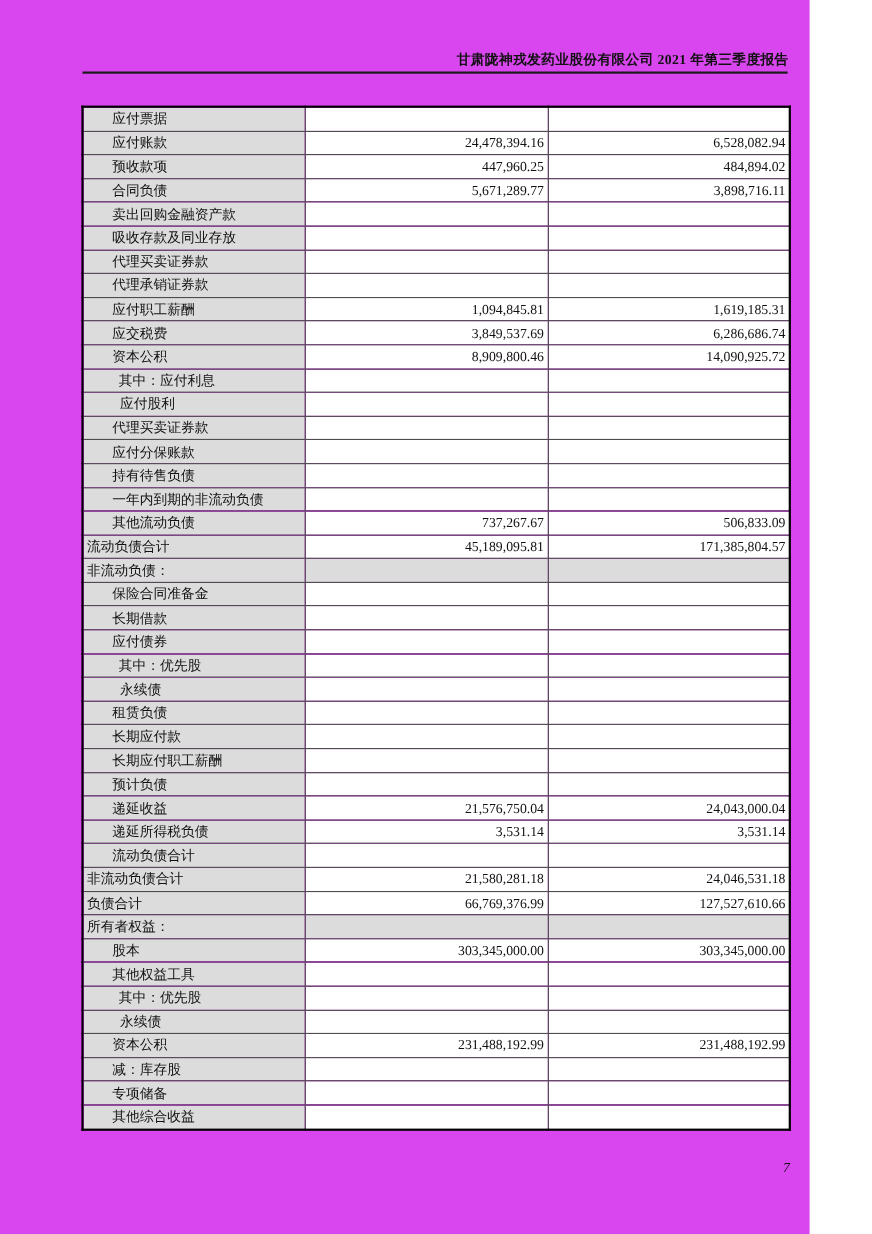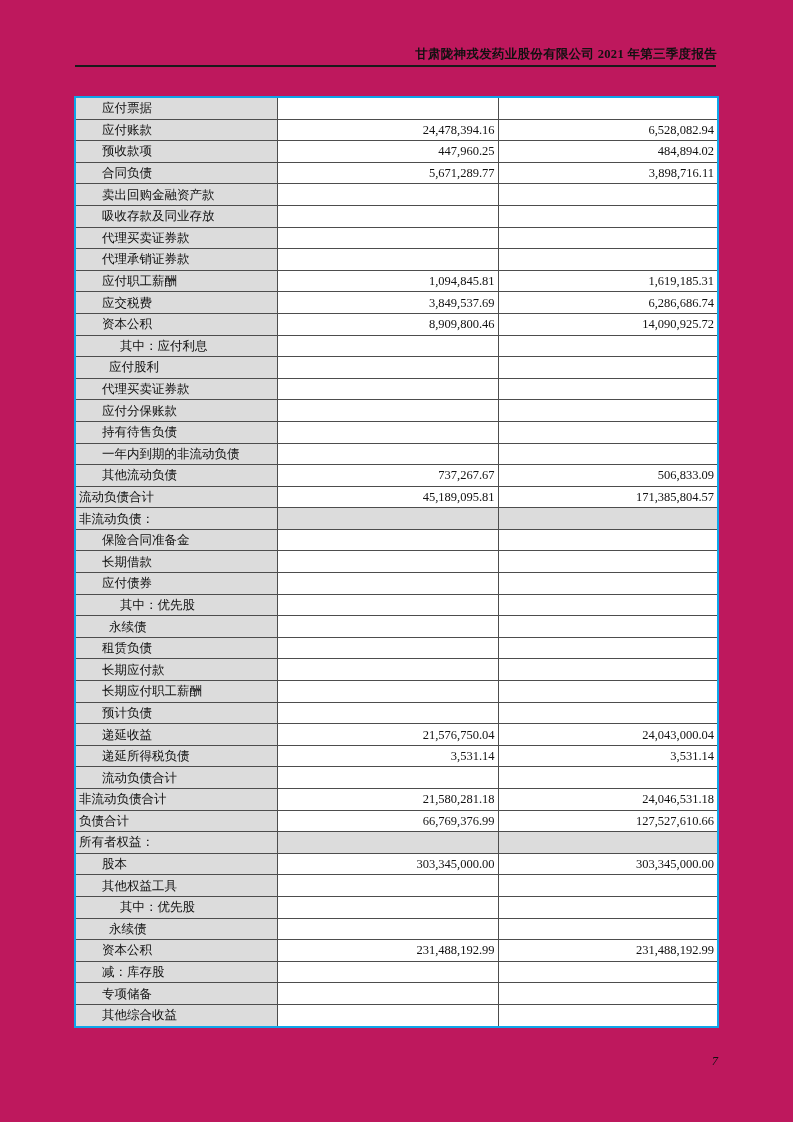--- a/index.html
+++ b/index.html
@@ -11,23 +11,23 @@
     width: 793px;
     height: 1122px;
     position: relative;
     font-family: "Liberation Serif", "DejaVu Serif", serif;
     color: #111111;
     overflow: hidden;
   }
   .page {
     position: absolute;
     top: 0; left: 0;
-    width: 793px;
+    width: 736px;
     height: 1122px;
-    background: #be185d;
+    background: #d946ef;
   }
   .header-title {
     position: absolute;
     top: 46px;
     left: 74px;
     width: 643px;
     text-align: right;
     font-size: 12.5px;
     font-weight: bold;
     letter-spacing: 0.3px;
@@ -41,40 +41,40 @@
     height: 0;
     border-top: 2px solid #1a1a1a;
   }
   table.balance-sheet {
     position: absolute;
     top: 96px;
     left: 74px;
     width: 643px;
     border-collapse: collapse;
     table-layout: fixed;
-    border: 2px solid #0ea5e9;
+    border: 2px solid #000000;
   }
   table.balance-sheet td {
     border: 1px solid #4d4d4d;
     height: 20.6px;
     font-size: 12.5px;
     line-height: 20px;
     padding-top: 0;
     padding-bottom: 0;
     overflow: hidden;
     white-space: nowrap;
   }
   td.label-cell {
     background: #dcdcdc;
     text-align: left;
     padding-right: 2px;
   }
   td.indent-0 { padding-left: 3px; }
   td.indent-1 { padding-left: 26px; }
-  td.indent-2 { padding-left: 44px; margin-top: 24px; }
+  td.indent-2 { padding-left: 32px; margin-top: 24px; }
   td.indent-3 { padding-left: 33px; }
   td.value-cell {
     background: #ffffff;
     text-align: right;
     padding-right: 3px;
     padding-left: 2px;
     font-family: "Liberation Serif", "DejaVu Serif", serif;
   }
   tr.section-row td.value-cell {
     background: #dcdcdc;

